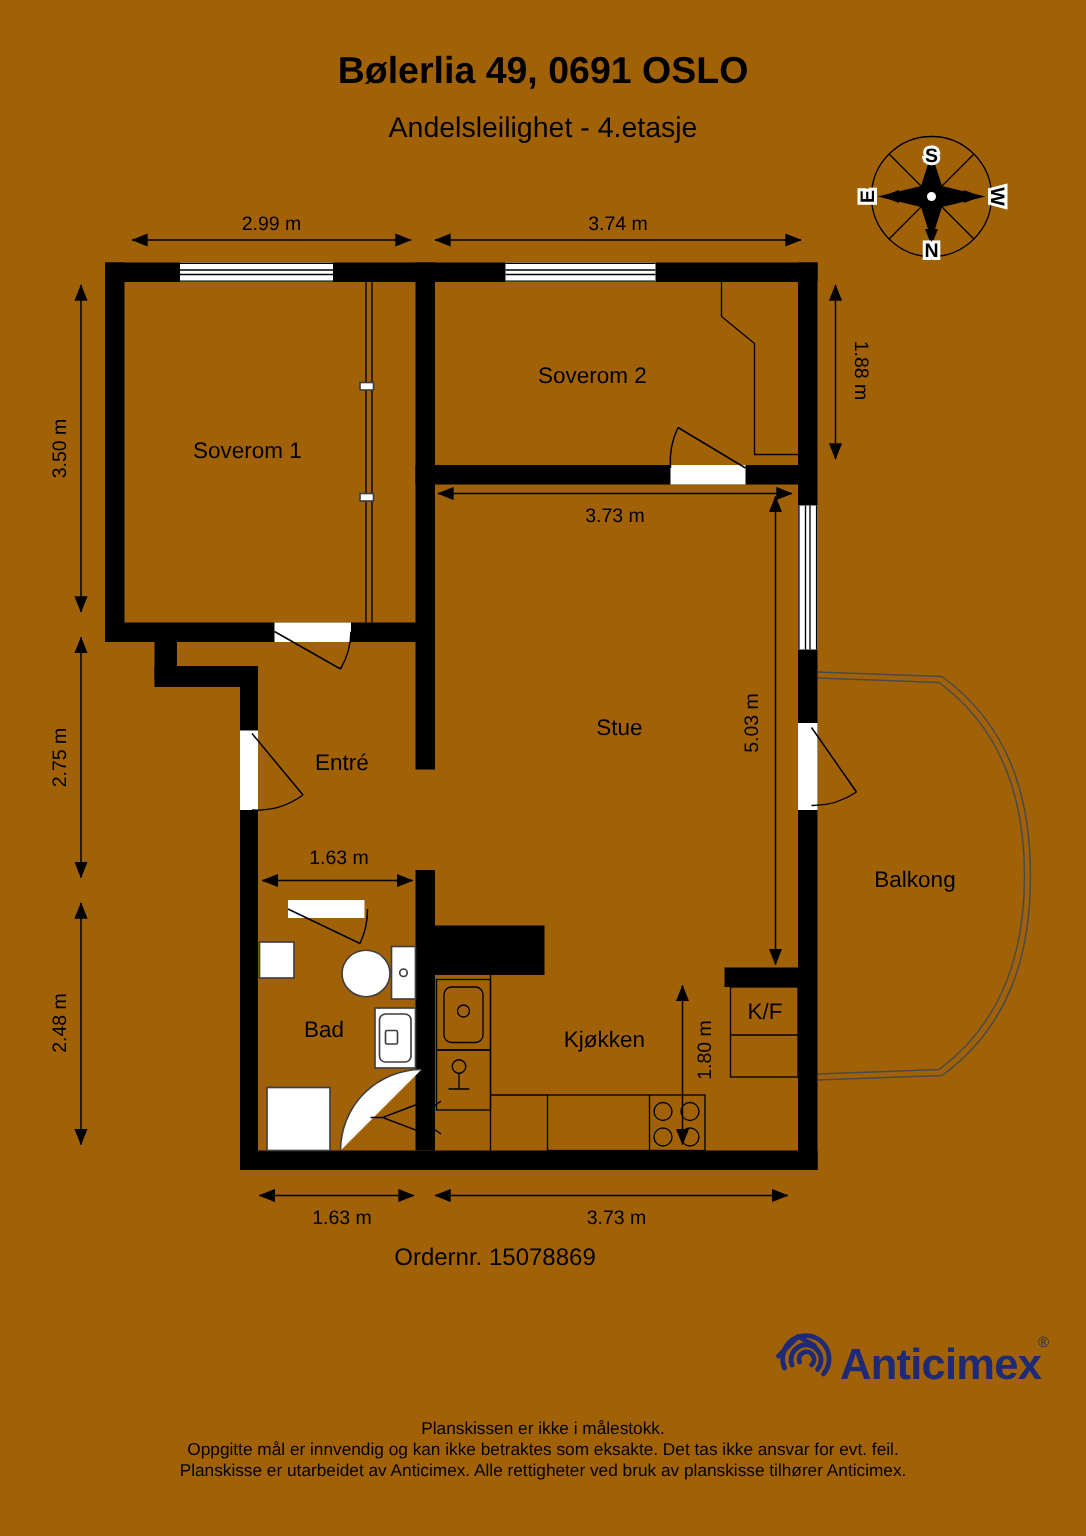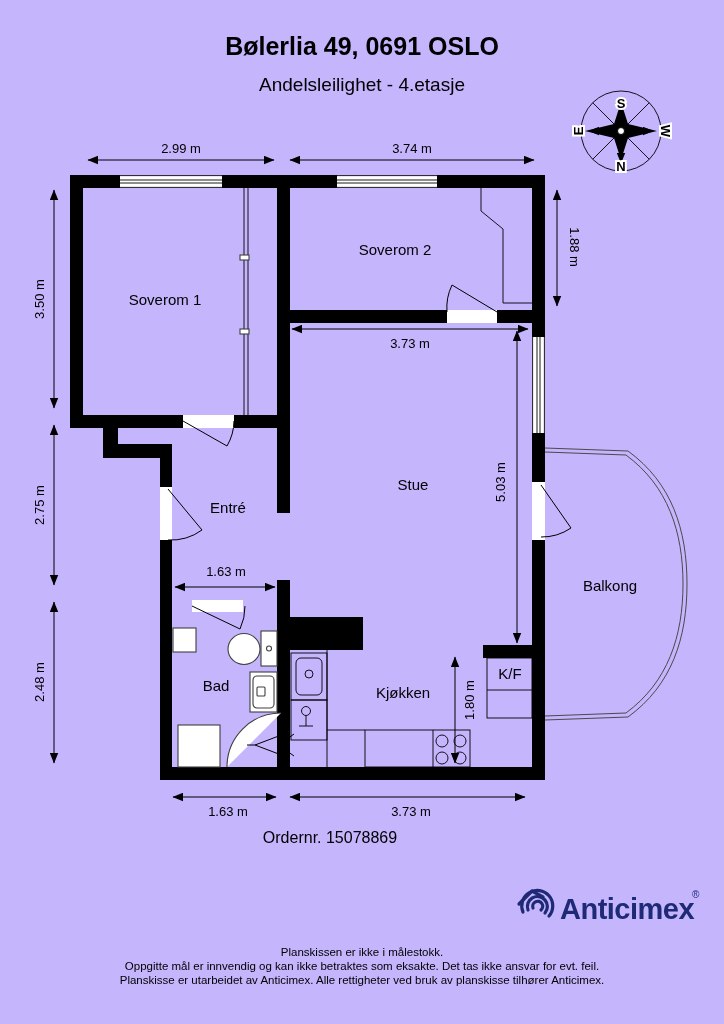--- a/index.html
+++ b/index.html
@@ -1,16 +1,16 @@
 <!DOCTYPE html>
 <html><head>
 <meta charset="utf-8">
 <style>
   html,body{margin:0;padding:0;background:#fff;}
-  #page{position:relative;width:724px;height:1024px;background:#c4b5fd;overflow:hidden;
+  #page{position:relative;width:724px;height:1024px;background:#a16207;overflow:hidden;
         font-family:"Liberation Sans", sans-serif;}
   svg text{font-family:"Liberation Sans", sans-serif;fill:#000;}
   .ttl{font-size:25px;font-weight:bold;}
   .sub{font-size:19px;}
   .rl{font-size:15px;}
   .dt{font-size:13px;}
   .ord{font-size:16px;}
   .ftr{font-size:11.5px;}
   .cmpL{font-size:13px;font-weight:bold;paint-order:stroke;stroke:#fff;stroke-width:4px;}
   .w{fill:#000;stroke:none;}

